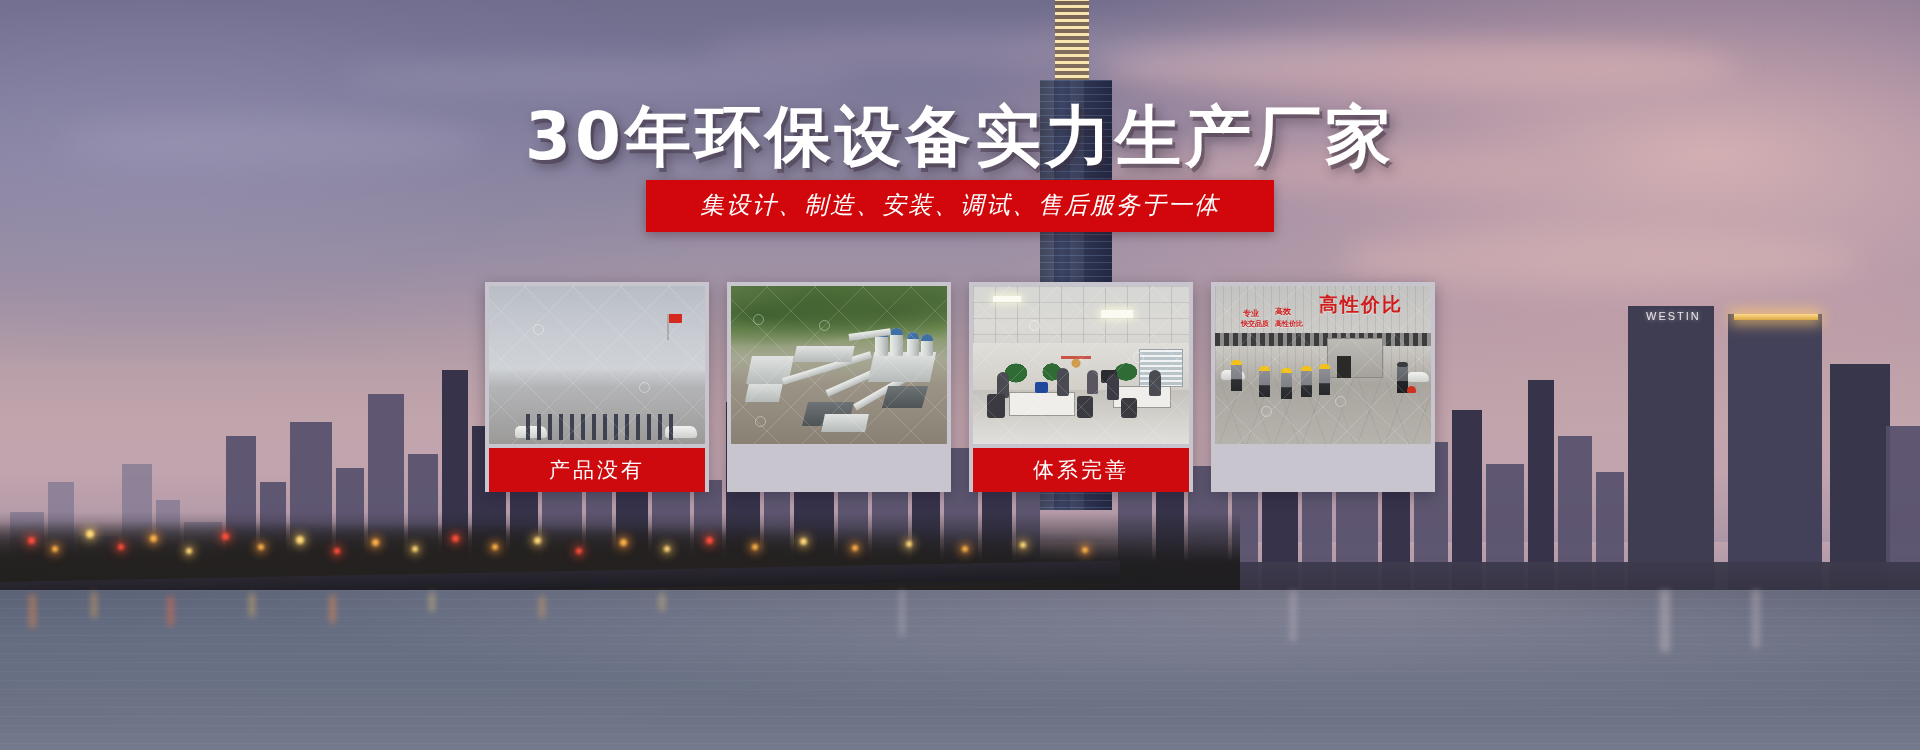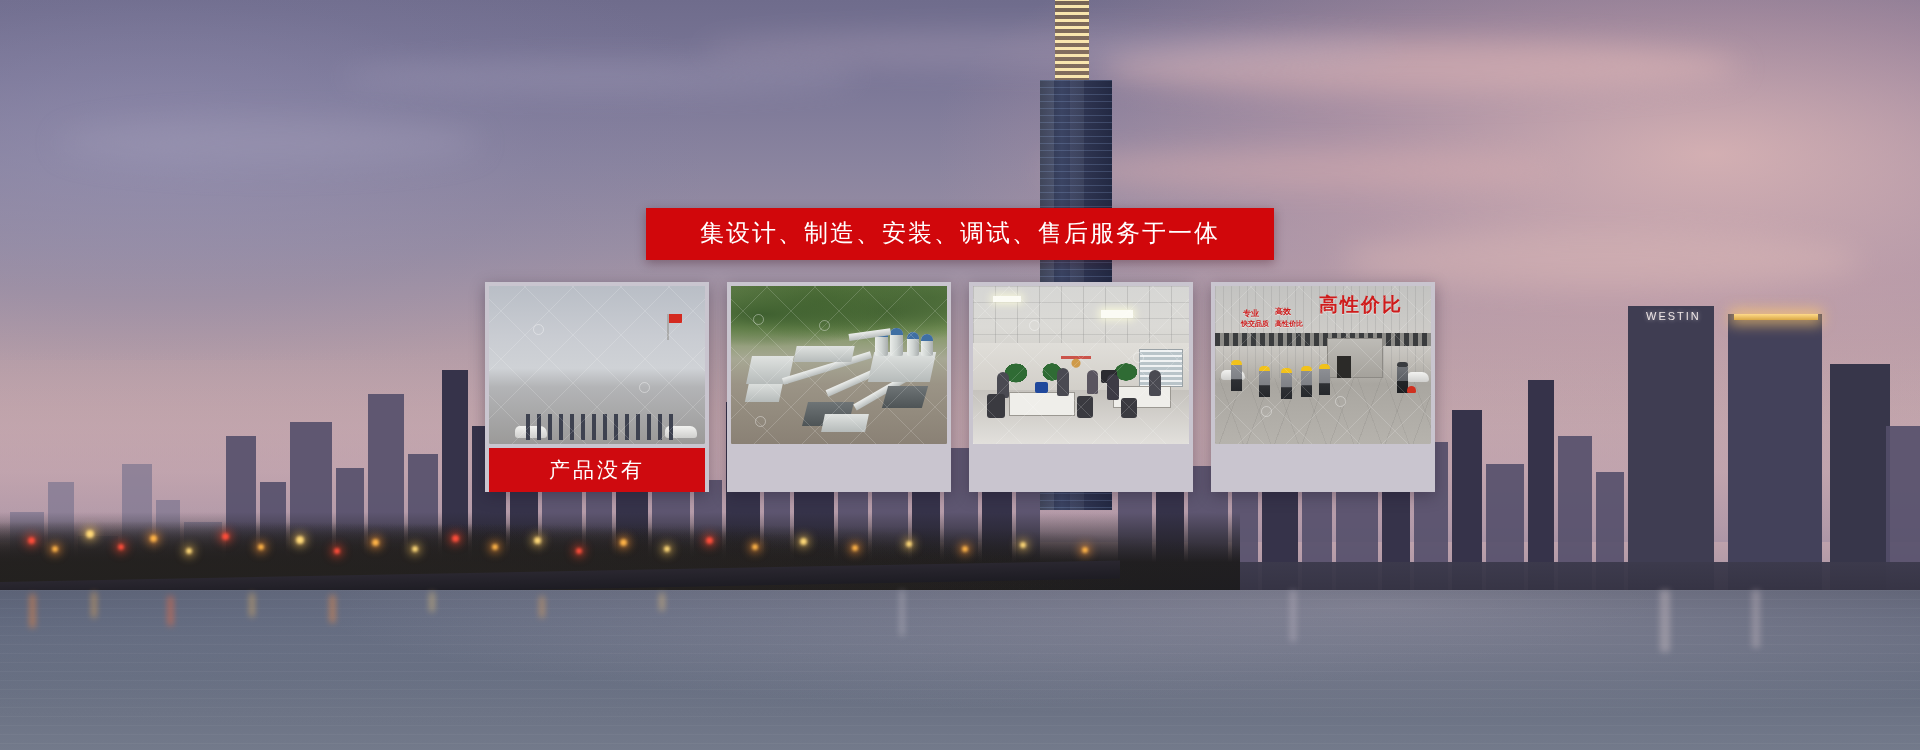--- a/index.html
+++ b/index.html
@@ -164,24 +164,25 @@
     letter-spacing:4px; line-height:1;
     text-shadow:
       3px 4px 0 rgba(60,45,60,.45),
       5px 7px 12px rgba(40,30,45,.45);
     white-space:nowrap;
     font-family:"DejaVu Sans","Liberation Sans",sans-serif;
   }
 
   
   #subtitle-bar {
-    position:absolute; left:50%; transform:translateX(-50%); top:208px;
+    position:absolute; left:50%; transform:translateX(-50%); top:180px;
     background:#d1070b;
     padding:9px 54px 11px;
     box-shadow:0 3px 10px rgba(60,10,20,.35);
+    font-style:italic;
   }
   #subtitle-text {
     color:#fff; font-size:24px; letter-spacing:2px; white-space:nowrap;
     font-family:"DejaVu Sans","Liberation Sans",sans-serif;
   }
 
   
   #cards {
     position:absolute; left:50%; transform:translateX(-50%); top:282px;
     display:flex; gap:18px;
@@ -421,20 +422,21 @@
     <div class="refl" style="left:330px; top:5px;  width:5px;  height:28px; background:#ff9040;"></div>
     <div class="refl" style="left:430px; top:2px;  width:4px;  height:20px; background:#ffd47a;"></div>
     <div class="refl" style="left:540px; top:6px;  width:4px;  height:22px; background:#ffae55;"></div>
     <div class="refl" style="left:660px; top:3px;  width:4px;  height:18px; background:#ffcf79;"></div>
     <div class="refl" style="left:900px; top:0px;  width:4px;  height:46px; background:#e8dfe4; opacity:.35;"></div>
     <div class="refl" style="left:1290px;top:0px;  width:6px;  height:52px; background:#dfd2dc; opacity:.3;"></div>
     <div class="refl" style="left:1660px;top:0px;  width:10px; height:62px; background:#e7d6d8; opacity:.32;"></div>
     <div class="refl" style="left:1752px;top:0px;  width:8px;  height:58px; background:#e4d2d6; opacity:.3;"></div>
   </div>
 
+  <div id="headline">30年环保设备实力生产厂家</div>
 
   <div id="subtitle-bar">
     <div id="subtitle-text">集设计、制造、安装、调试、售后服务于一体</div>
   </div>
 
   <div id="cards">
 
     <div class="card">
       <div class="card-photo">
         <div class="ph-building"></div>
@@ -505,20 +507,21 @@
         <div class="person" style="left:114px; top:84px;  width:11px; height:24px; background:#5a5560;"></div>
         <div class="person" style="left:134px; top:88px;  width:12px; height:26px; background:#3d3b45;"></div>
         <div class="person" style="left:176px; top:84px;  width:12px; height:26px;"></div>
         <div class="chair" style="left:14px;  top:108px; width:18px; height:24px;"></div>
         <div class="chair" style="left:104px; top:110px; width:16px; height:22px;"></div>
         <div class="chair" style="left:148px; top:112px; width:16px; height:20px;"></div>
         <div class="wm"></div>
         <div class="wm-dot" style="left:56px; top:34px;"></div>
         <div class="wm-dot" style="left:160px;top:66px;"></div>
       </div>
+      <div class="card-caption">体系完善</div>
     </div>
 
     <div class="card">
       <div class="card-photo">
         <div class="ph-factory"></div>
         <div class="fc-wall"></div>
         <div class="fc-slogan" style="left:104px; top:6px;  font-size:19px; letter-spacing:2px;">高性价比</div>
         <div class="fc-slogan" style="left:28px;  top:22px; font-size:8px;">专业</div>
         <div class="fc-slogan" style="left:60px;  top:20px; font-size:8px;">高效</div>
         <div class="fc-slogan" style="left:26px;  top:33px; font-size:7px;">快交品质</div>

